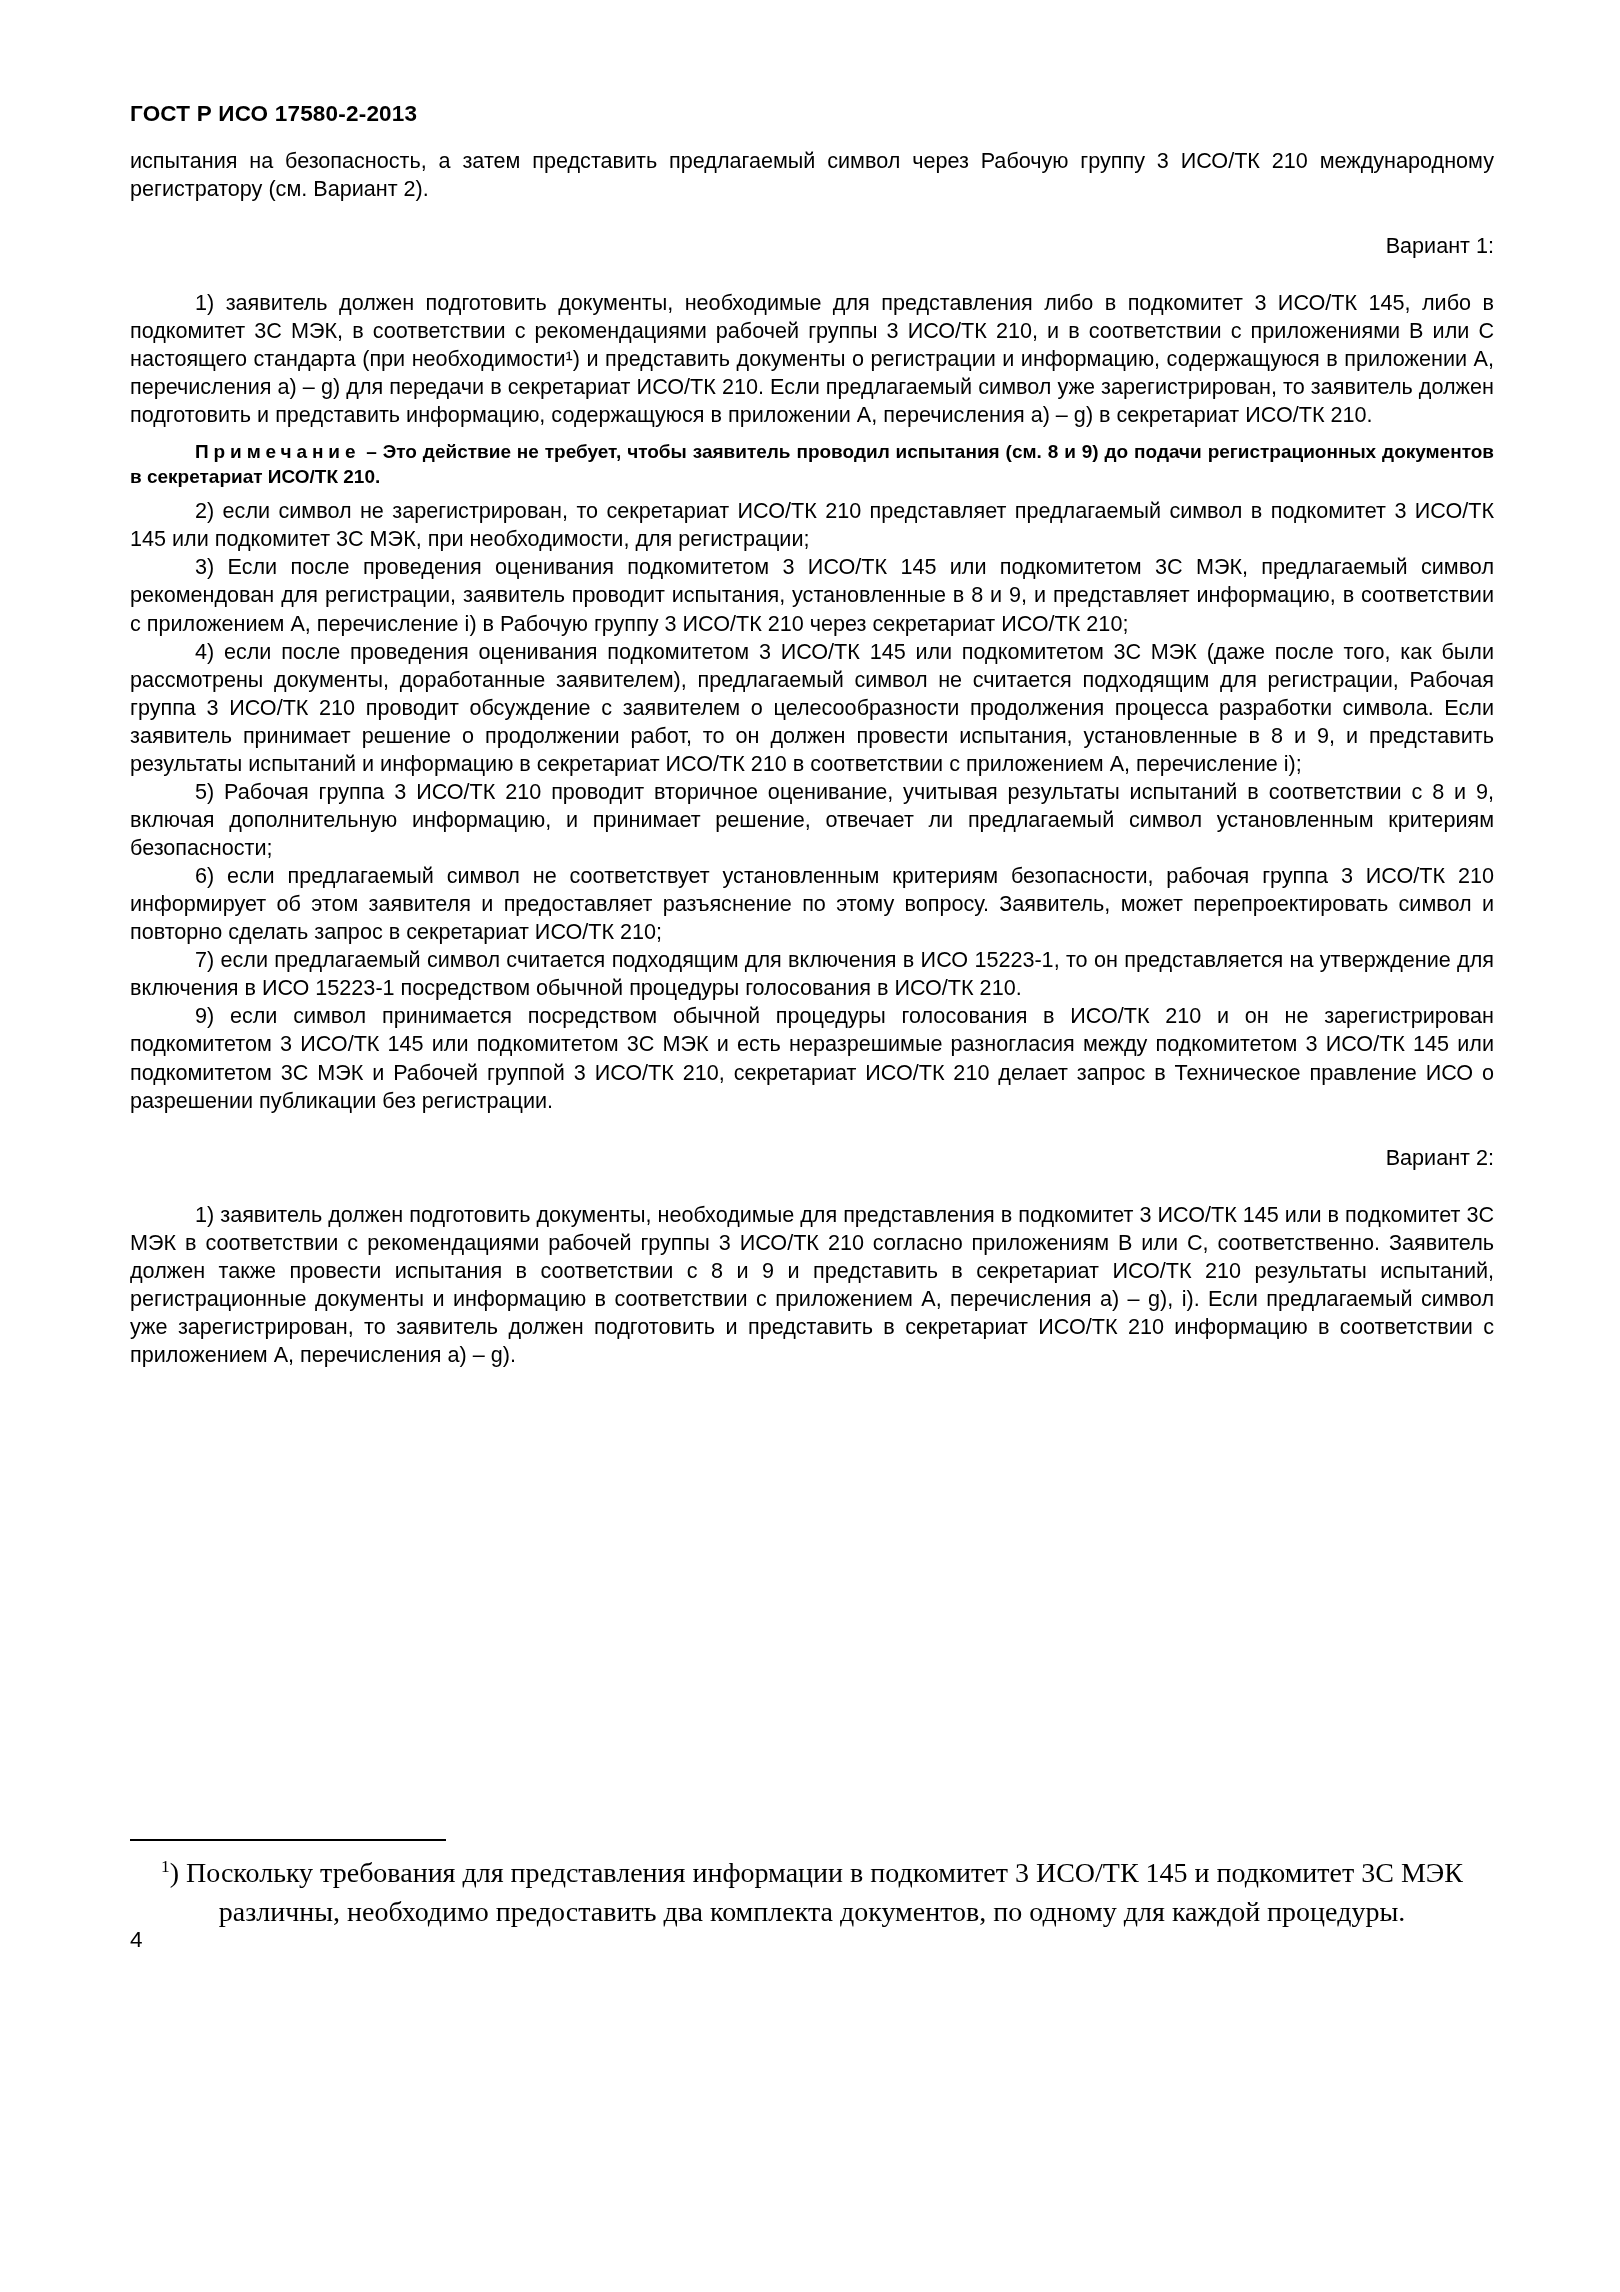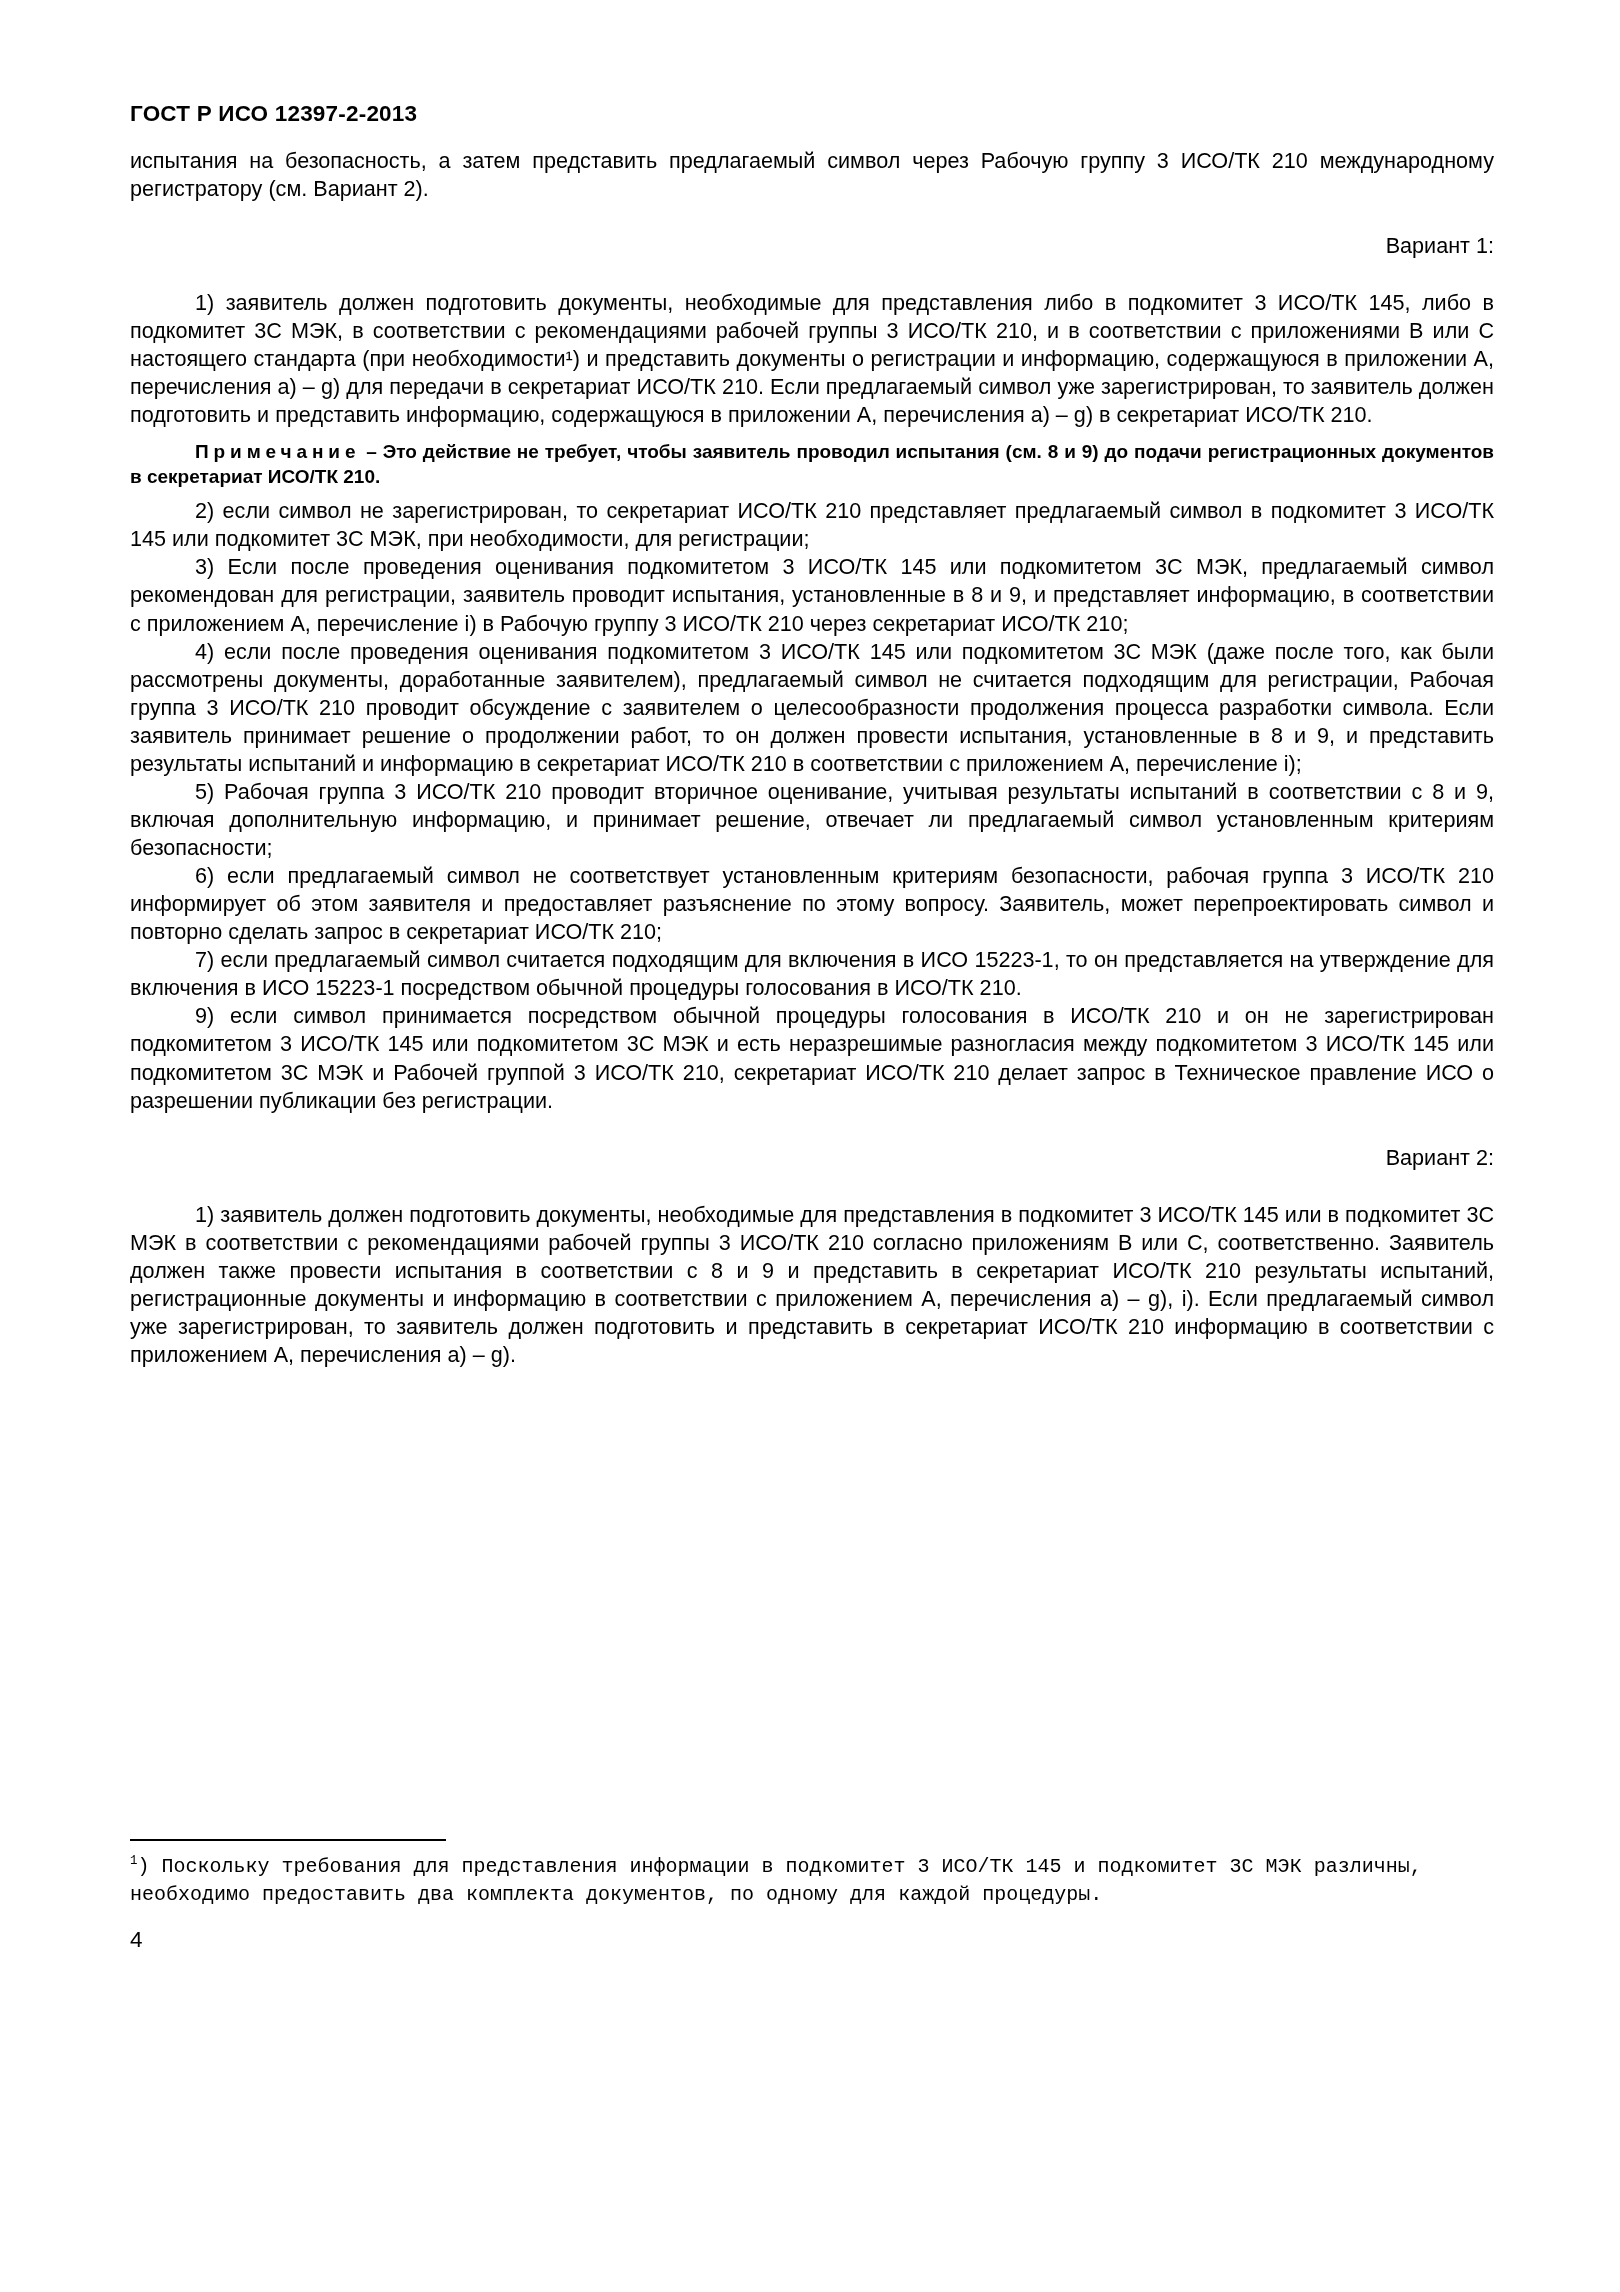--- a/index.html
+++ b/index.html
@@ -60,45 +60,45 @@
   }
   sup {
     font-size: 0.62em;
     line-height: 0;
   }
   .footnote-area {
     position: absolute;
     left: 130px;
     top: 1839px;
     width: 1364px;
-    font-family: Liberation Mono, monospace;
-    font-size: 20px;
+    font-family: Liberation Serif, serif;
+    font-size: 28px;
     line-height: 1.4;
-    text-align: left;
+    text-align: center;
   }
   .footnote-rule {
     width: 316px;
     height: 0;
     border-top: 2px solid #000000;
     margin-bottom: 11.8px;
   }
   .page-number {
     position: absolute;
     left: 130px;
     top: 1927px;
     font-size: 22.5px;
     font-family: "Liberation Sans", sans-serif;
   }
 </style>
 </head>
 <body>
 
 <div class="page">
 
-  <div class="doc-header">ГОСТ Р ИСО 12397-2-2013</div>
+  <div class="doc-header">ГОСТ Р ИСО 17580-2-2013</div>
 
   <div class="content">
       <p class="plain">испытания на безопасность, а затем представить предлагаемый символ через Рабочую группу 3 ИСО/ТК 210 международному регистратору (см. Вариант 2).</p>
       <p class="heading">Вариант 1:</p>
       <p class="indent">1) заявитель должен подготовить документы, необходимые для представления либо в подкомитет 3 ИСО/ТК 145, либо в подкомитет 3С МЭК, в соответствии с рекомендациями рабочей группы 3 ИСО/ТК 210, и в соответствии с приложениями B или C настоящего стандарта (при необходимости¹) и представить документы о регистрации и информацию, содержащуюся в приложении A, перечисления a) – g) для передачи в секретариат ИСО/ТК 210. Если предлагаемый символ уже зарегистрирован, то заявитель должен подготовить и представить информацию, содержащуюся в приложении A, перечисления a) – g) в секретариат ИСО/ТК 210.</p>
       <p class="note"><span class="note-label">Примечание</span> –  Это действие не требует, чтобы заявитель проводил испытания (см. 8 и 9) до подачи регистрационных документов в секретариат ИСО/ТК 210.</p>
       <p class="indent">2) если символ не зарегистрирован, то секретариат ИСО/ТК 210 представляет предлагаемый символ в подкомитет 3 ИСО/ТК 145 или подкомитет 3С МЭК, при необходимости, для регистрации;</p>
       <p class="indent">3) Если после проведения оценивания подкомитетом 3 ИСО/ТК 145 или подкомитетом 3С МЭК, предлагаемый символ рекомендован для регистрации, заявитель проводит испытания, установленные в 8 и 9, и представляет информацию, в соответствии с приложением A, перечисление i) в Рабочую группу 3 ИСО/ТК 210 через секретариат ИСО/ТК 210;</p>
       <p class="indent">4) если после проведения оценивания подкомитетом 3 ИСО/ТК 145 или подкомитетом 3С МЭК (даже после того, как были рассмотрены документы, доработанные заявителем), предлагаемый символ не считается подходящим для регистрации, Рабочая группа 3 ИСО/ТК 210 проводит обсуждение с заявителем о целесообразности продолжения процесса разработки символа. Если заявитель принимает решение о продолжении работ, то он должен провести испытания, установленные в 8 и 9, и представить результаты испытаний и информацию в секретариат ИСО/ТК 210 в соответствии с приложением A, перечисление i);</p>
       <p class="indent">5) Рабочая группа 3 ИСО/ТК 210 проводит вторичное оценивание, учитывая результаты испытаний в соответствии с 8 и 9, включая дополнительную информацию, и принимает решение, отвечает ли предлагаемый символ установленным критериям безопасности;</p>

